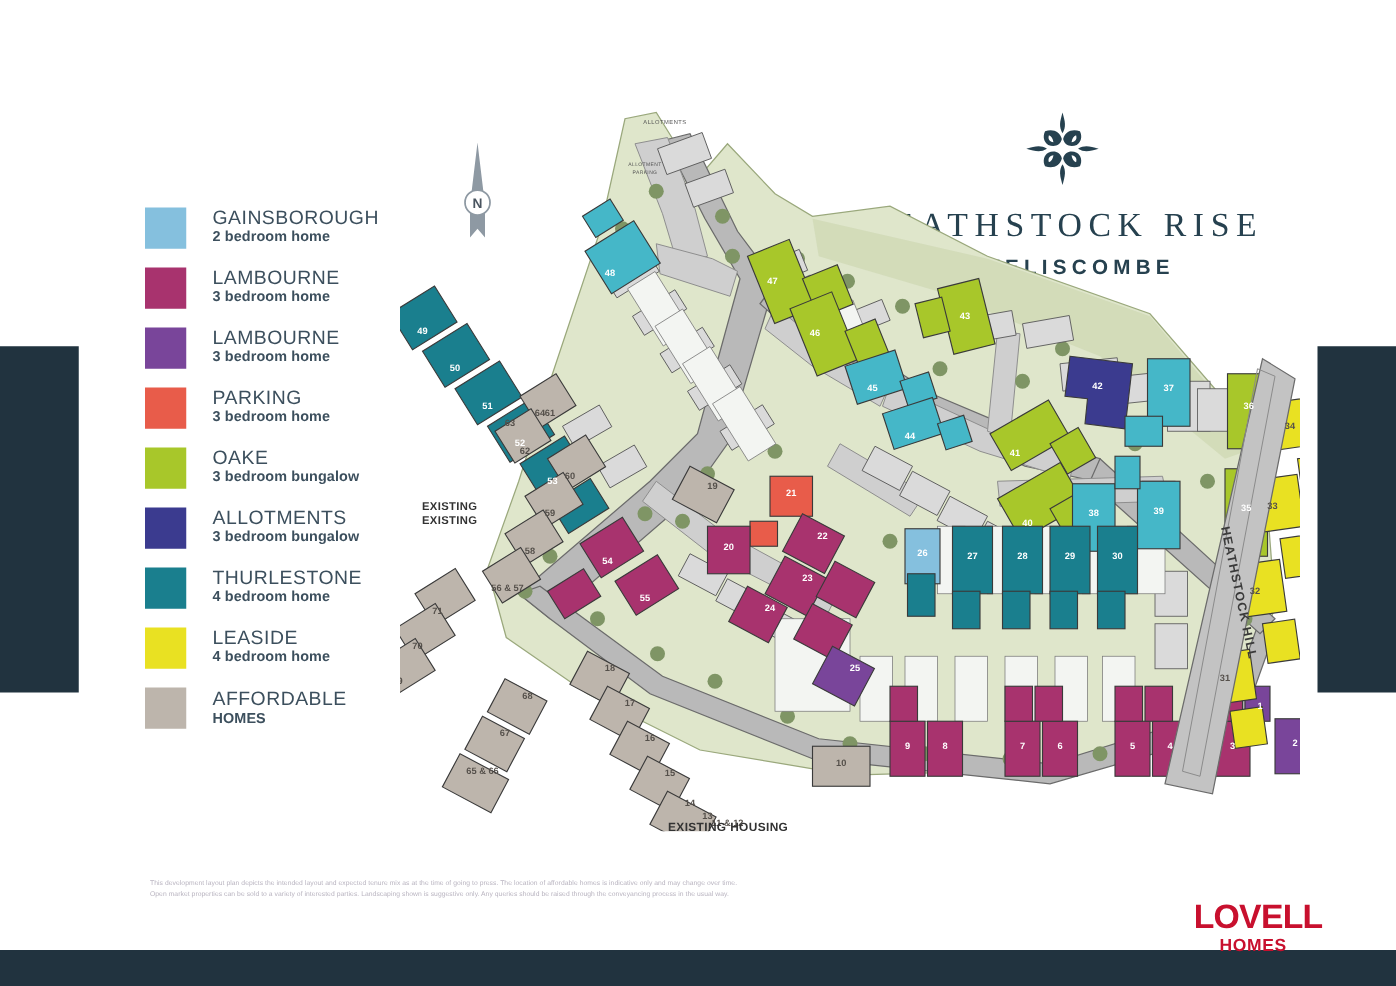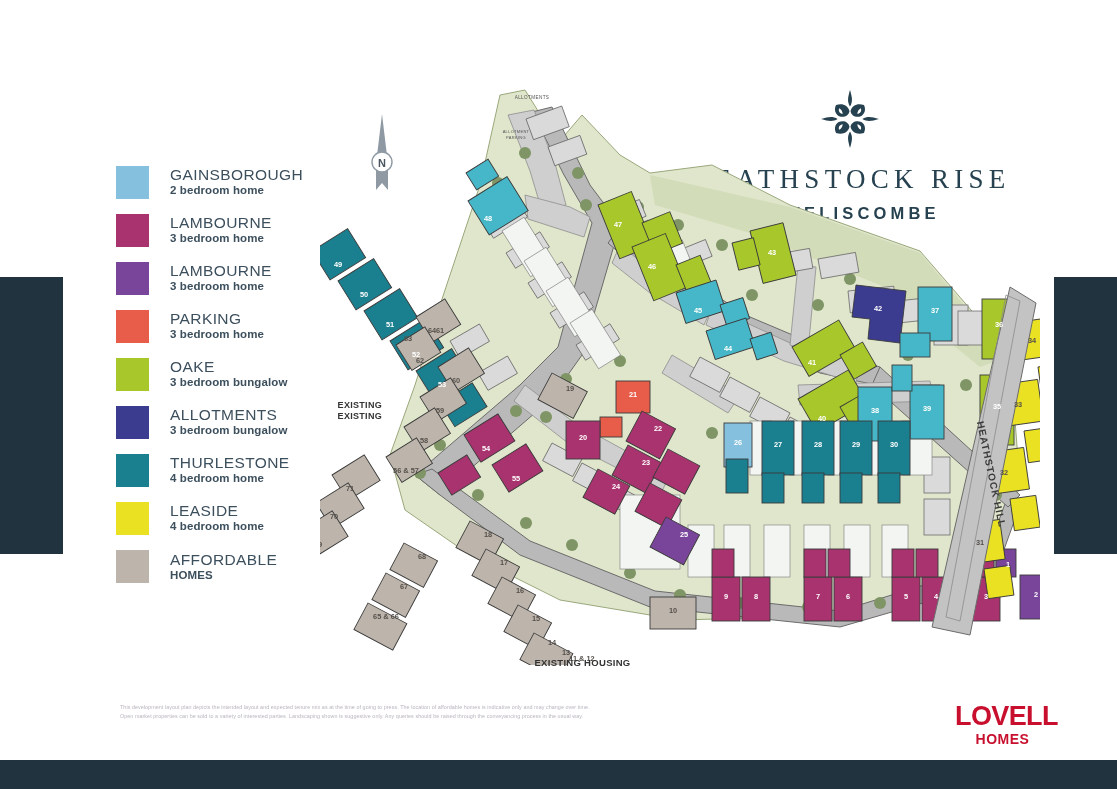--- a/index.html
+++ b/index.html
@@ -35,21 +35,21 @@
   
   .map-label{position:absolute;font-size:9px;font-weight:bold;color:#333;letter-spacing:.3px;line-height:11px;}
   #label-existing-left{left:322px;top:400px;width:60px;text-align:right;}
   #label-existing-bottom{left:500px;top:657px;width:165px;text-align:center;font-size:9.5px;}
 
   
   #compass{position:absolute;left:362px;top:112px;width:40px;height:82px;}
 
   
   #disclaimer{position:absolute;left:120px;top:703px;width:620px;font-size:5.4px;color:#b9b4c0;line-height:9.4px;letter-spacing:.05px;}
-  #lovell{position:absolute;left:955px;top:703px;width:95px;text-align:center;}
+  #lovell{position:absolute;left:955px;top:720px;width:95px;text-align:center;}
   #lovell-main{font-size:27px;font-weight:bold;color:#c8102e;letter-spacing:-0.6px;line-height:27px;font-family:"Liberation Sans",sans-serif;}
   #lovell-sub{font-size:14px;font-weight:bold;color:#c8102e;letter-spacing:.5px;line-height:16px;margin-top:1px;}
 </style>
 </head>
 <body>
 
 <div class="page">
 
   <div class="side-panel" id="panel-left"></div>
   <div class="side-panel" id="panel-right"></div>

